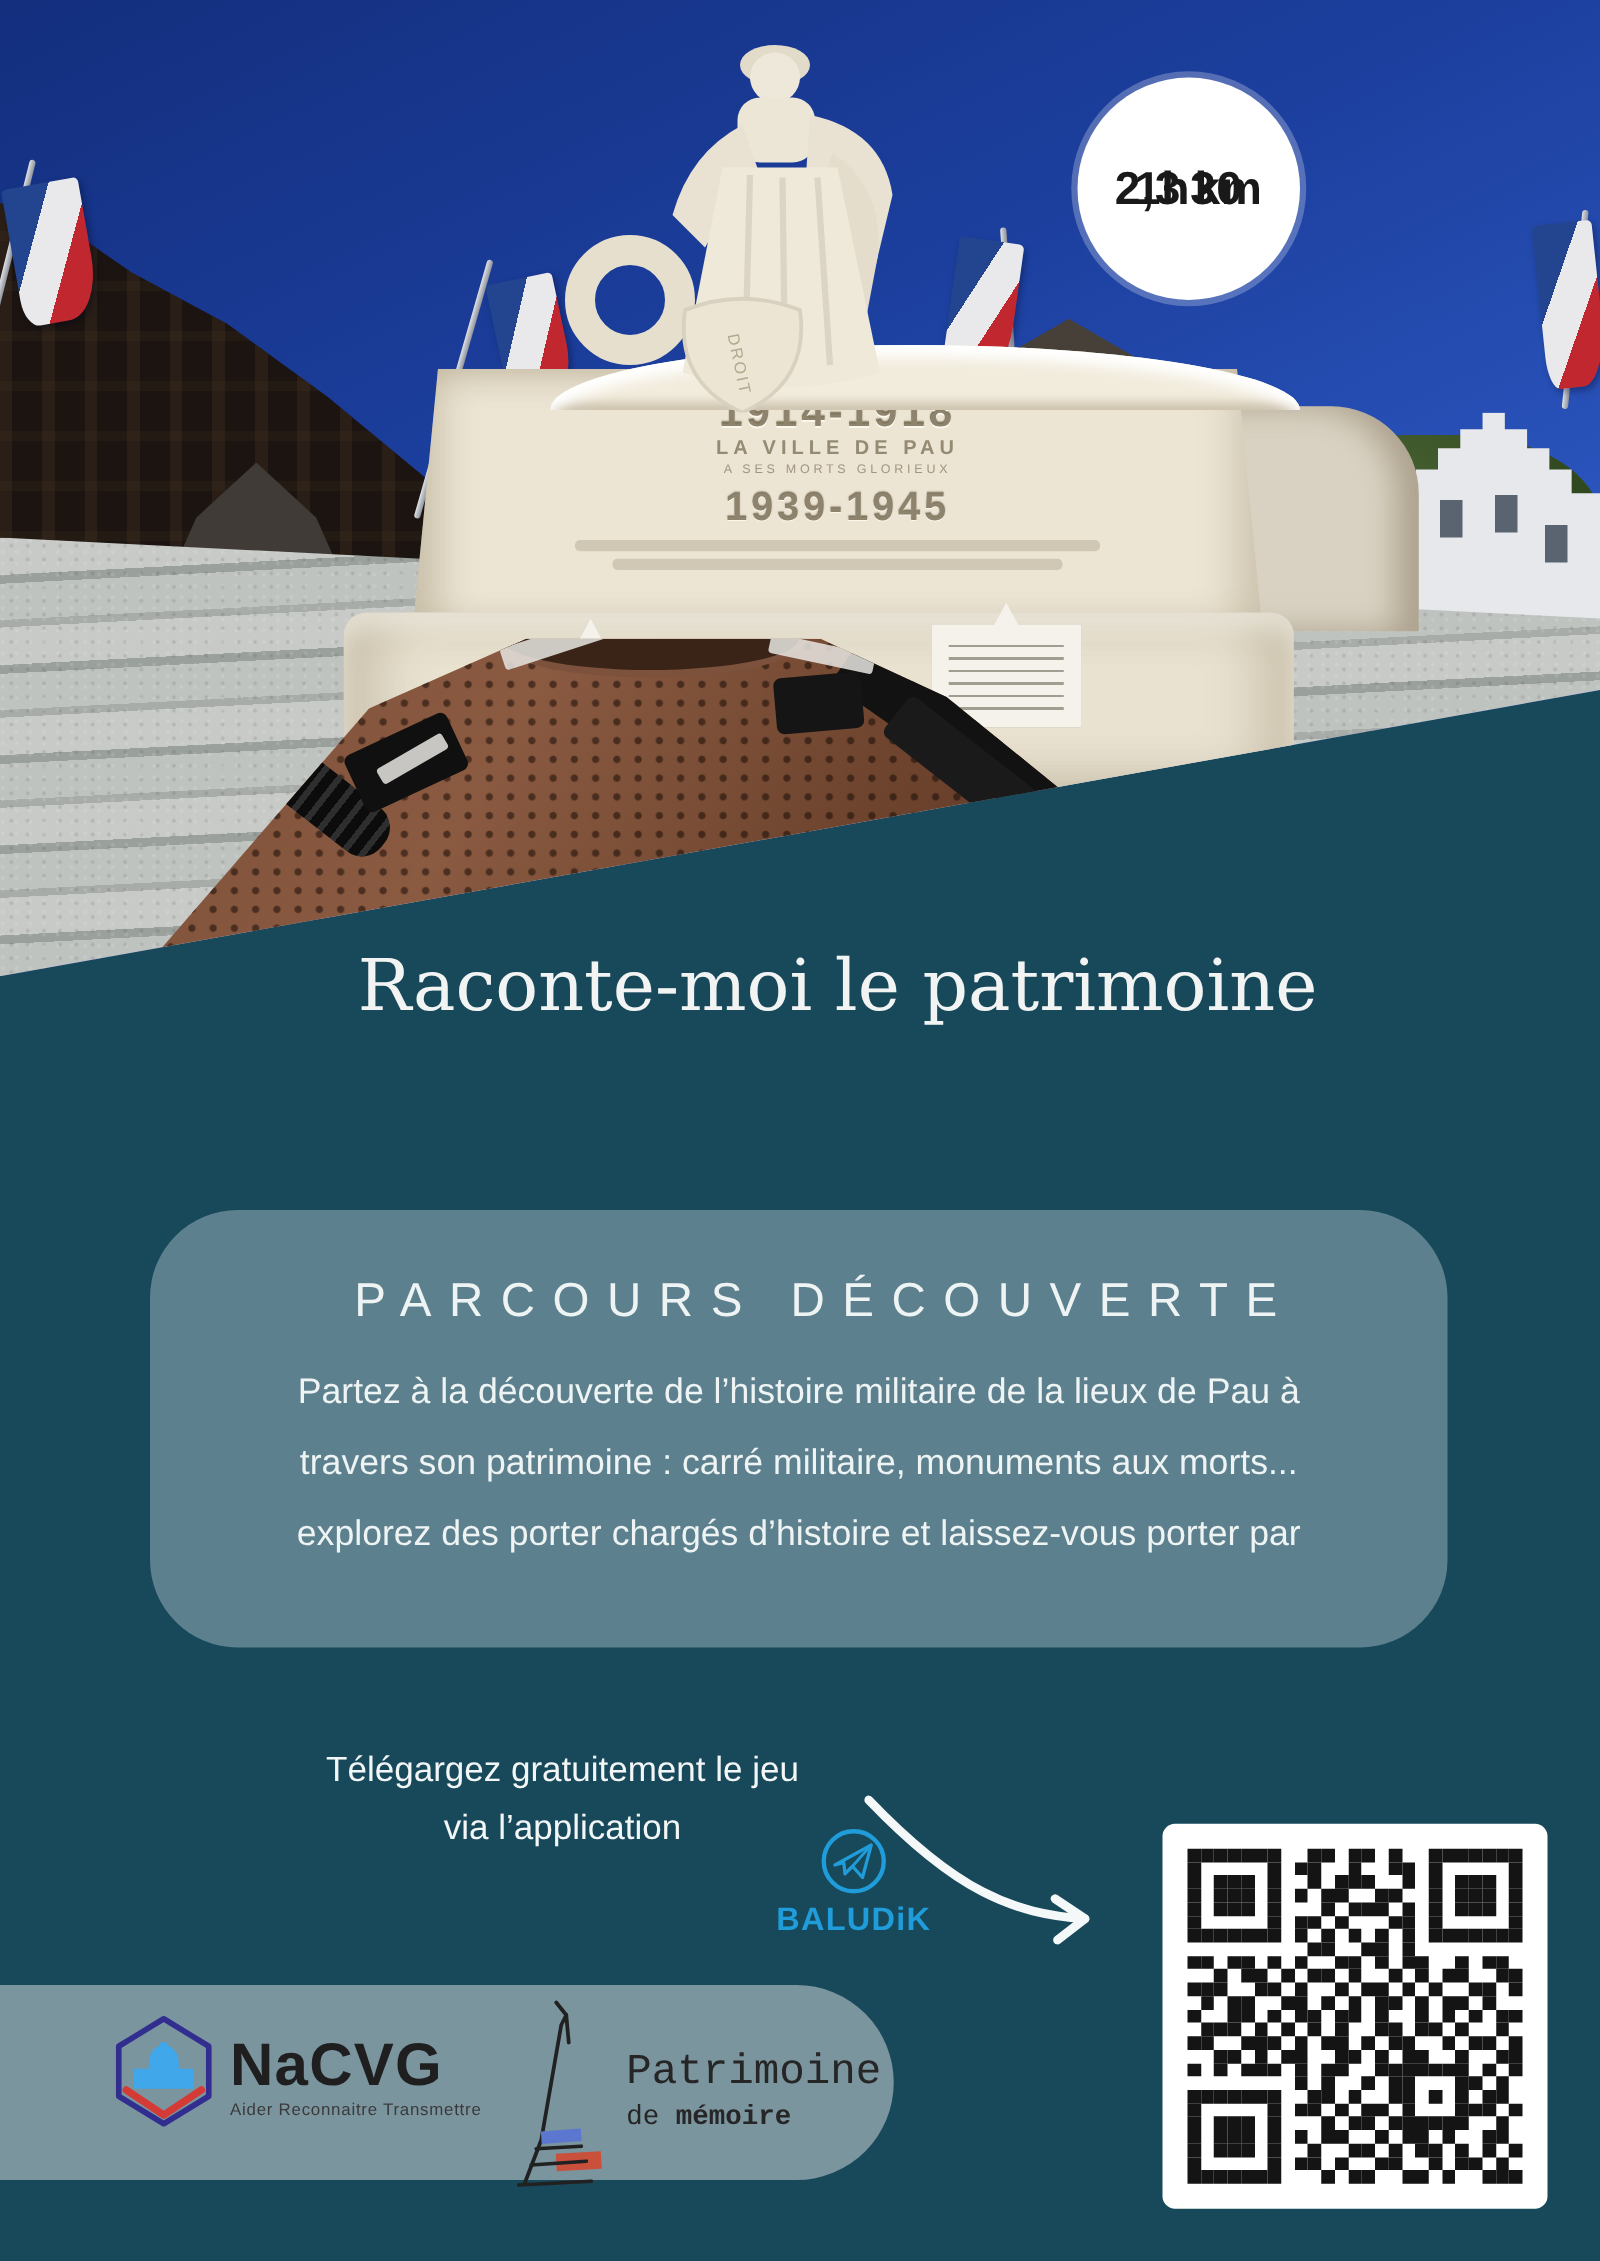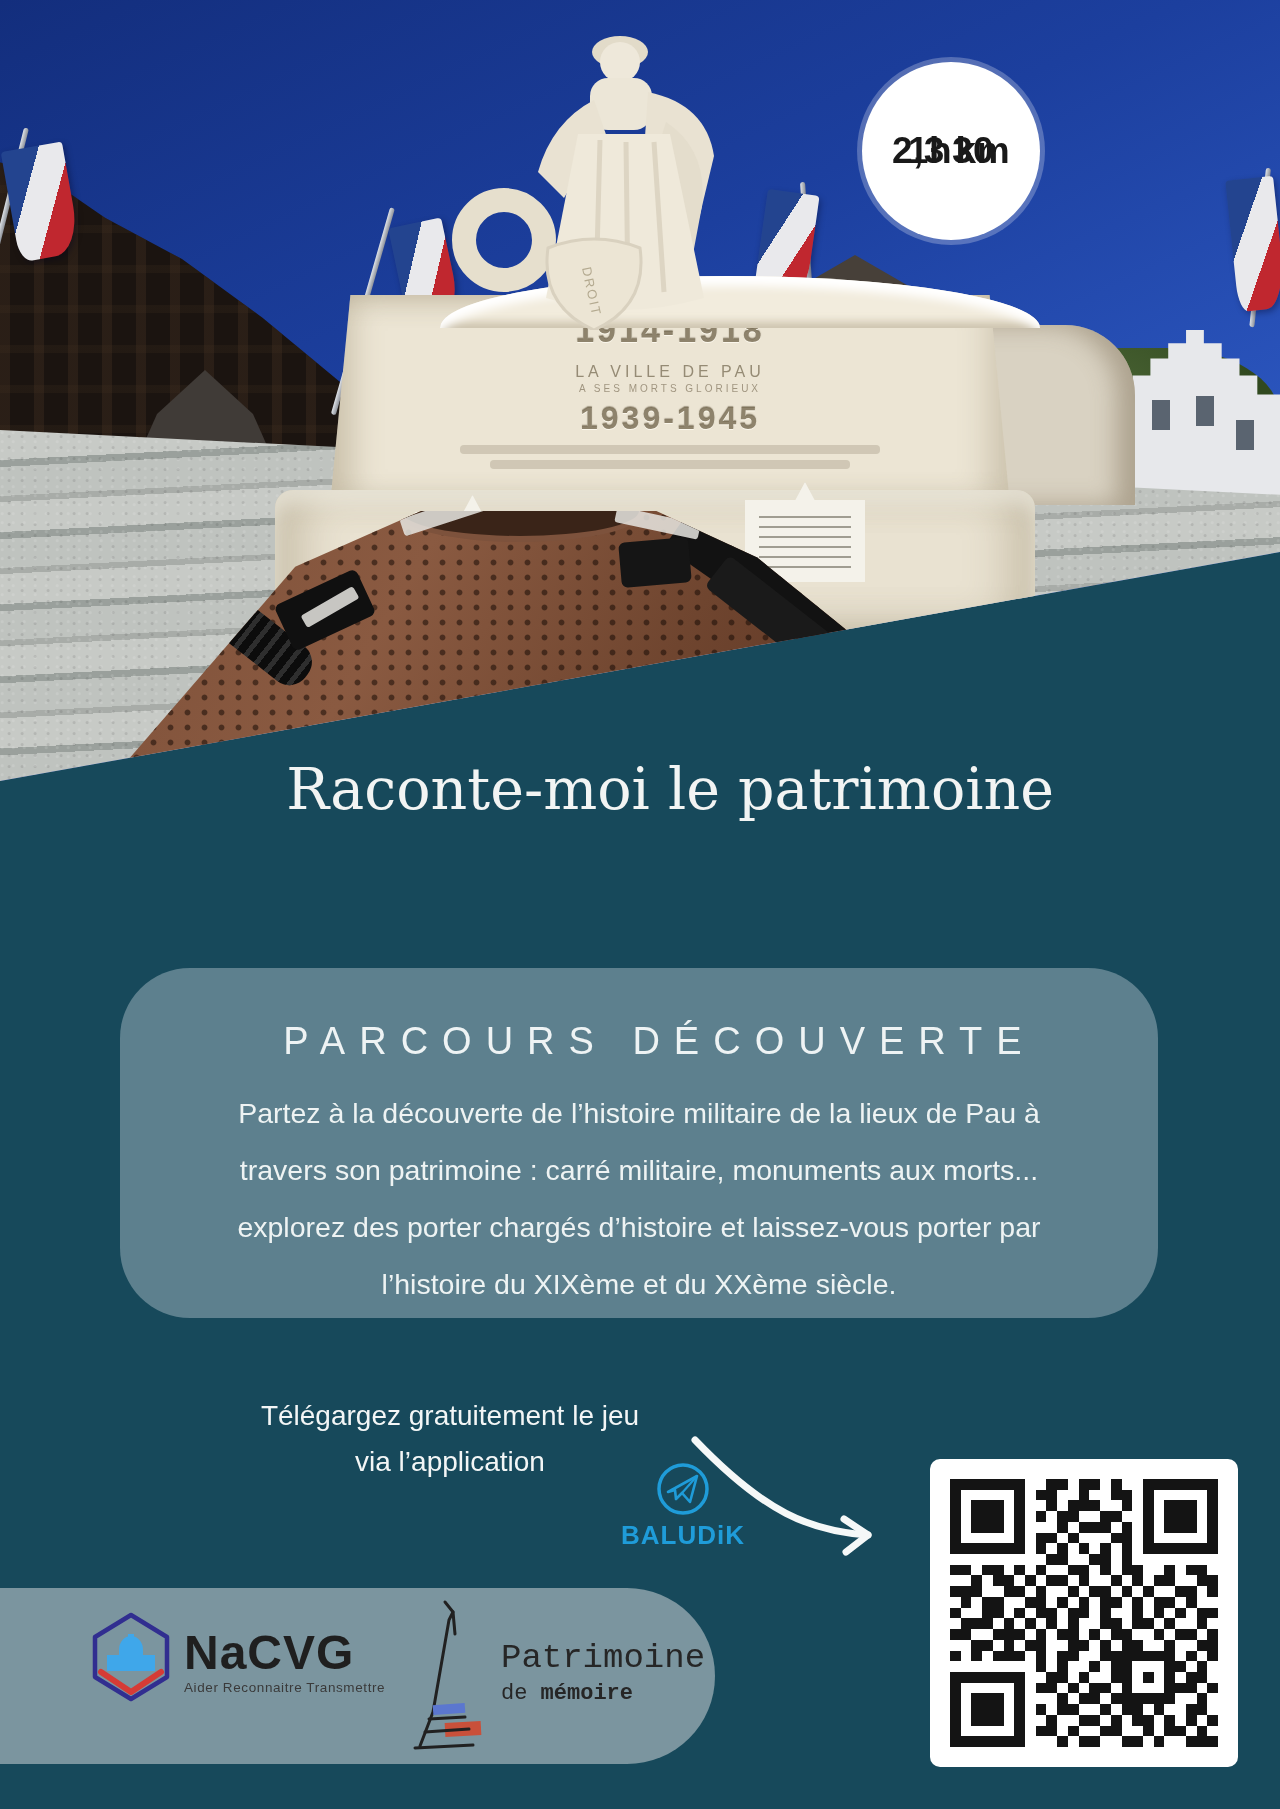--- a/index.html
+++ b/index.html
@@ -45,21 +45,21 @@
       background-size:11px 9px,13px 11px;}
 
   .dome{left:940px;top:325px;width:195px;height:180px;background:#d9d2c2;border-radius:26px 70px 0 0;
         box-shadow:inset -18px 0 24px rgba(120,105,80,.45);}
   .base{left:330px;top:295px;width:680px;height:210px;background:#ece5d4;
         clip-path:polygon(3% 0,97% 0,100% 100%,0 100%);
         box-shadow:inset 22px 0 30px rgba(140,125,95,.35),inset -22px 0 30px rgba(140,125,95,.3);
         text-align:center;color:rgba(122,110,86,.85);}
   .base .y1{position:relative;margin-top:16px;font-size:34px;font-weight:bold;letter-spacing:3px;
         text-shadow:0 1px 0 #fbf7ec,0 -1px 1px rgba(90,78,55,.5);}
-  .base .d1{position:relative;margin-top:13px;font-size:16px;letter-spacing:4px;color:rgba(128,116,92,.8);}
+  .base .d1{position:relative;margin-top:0;font-size:16px;letter-spacing:4px;color:rgba(128,116,92,.8);font-weight:bold;}
   .base .d2{position:relative;margin-top:2px;font-size:10px;letter-spacing:3px;color:rgba(128,116,92,.7);}
   .base .y2{position:relative;margin-top:6px;font-size:32px;font-weight:bold;letter-spacing:3px;
         text-shadow:0 1px 0 #fbf7ec,0 -1px 1px rgba(90,78,55,.5);}
   .base .faint{position:relative;margin:8px auto 0;width:420px;height:9px;border-radius:4px;
         background:rgba(122,110,86,.25);}
   .base .faint.f2{margin-top:6px;width:360px;}
   .tier2{left:275px;top:490px;width:760px;height:140px;background:#e9e2d1;border-radius:18px 18px 0 0;
         box-shadow:inset 0 14px 18px rgba(255,255,250,.5),inset 30px 0 40px rgba(140,125,95,.3),inset -30px 0 40px rgba(140,125,95,.3);}
   .mound{left:440px;top:276px;width:600px;height:52px;background:#f2ecdd;border-radius:48% 52% 0 0/100% 100% 0 0;
         box-shadow:inset 0 10px 10px #fff,inset 0 -6px 8px rgba(150,135,105,.4);}
@@ -113,21 +113,21 @@
   .baludik svg{display:block;margin:0 auto;}
   .baludik .bname{margin-top:2px;color:#1f9cd9;font-size:26px;font-weight:bold;letter-spacing:1px;}
   .arrow-svg{position:absolute;left:670px;top:1425px;}
 
   .qr-box{position:absolute;left:930px;top:1459px;width:308px;height:308px;background:#ffffff;
       border-radius:10px;display:flex;align-items:center;justify-content:center;}
   .qr-grid{display:grid;grid-template-columns:repeat(25,1fr);grid-auto-rows:1fr;
       width:268px;height:268px;}
   .qr-grid div.on{background:#141414;}
 
-  .footer{position:absolute;left:0;top:1588px;width:715px;height:176px;background:#7b959f;
+  .footer{position:absolute;left:0;top:1588px;width:715px;height:156px;background:#7b959f;
       border-radius:0 90px 90px 0;}
   .nacvg{position:absolute;left:88px;top:22px;display:flex;align-items:flex-start;}
   .nacvg .ntxt{margin-left:10px;margin-top:18px;}
   .nacvg .nname{font-size:48px;font-weight:600;color:#1f1f1f;letter-spacing:1px;line-height:50px;}
   .nacvg .ntag{font-size:13.5px;color:#3a3a3a;letter-spacing:.6px;margin-top:2px;}
   .pdm{position:absolute;left:395px;top:8px;display:flex;font-family:Liberation Mono, monospace;}
   .pdm .ptxt{margin-left:6px;margin-top:44px;color:#262626;}
   .pdm .p1{font-size:34px;line-height:36px;}
   .pdm .p2{font-size:22px;line-height:36px;}
   .pdm .p2 b{font-weight:bold;}
@@ -224,21 +224,20 @@
   <div class="title">
     <div>Raconte-moi le patrimoine</div>
   </div>
 
   <div class="panel">
     <div class="head">PARCOURS DÉCOUVERTE</div>
     <div class="body">
       <div>Partez à la découverte de l’histoire militaire de la lieux de Pau à</div>
       <div>travers son patrimoine : carré militaire, monuments aux morts...</div>
       <div>explorez des porter chargés d’histoire et laissez-vous porter par</div>
-      <div>l’histoire du XIXème et du XXème siècle.</div>
     </div>
   </div>
 
   <div class="dl">
     <div>Télégargez gratuitement le jeu</div>
     <div>via l’application</div>
   </div>
 
   <div class="baludik">
     <svg width="58" height="58" viewBox="0 0 58 58">

